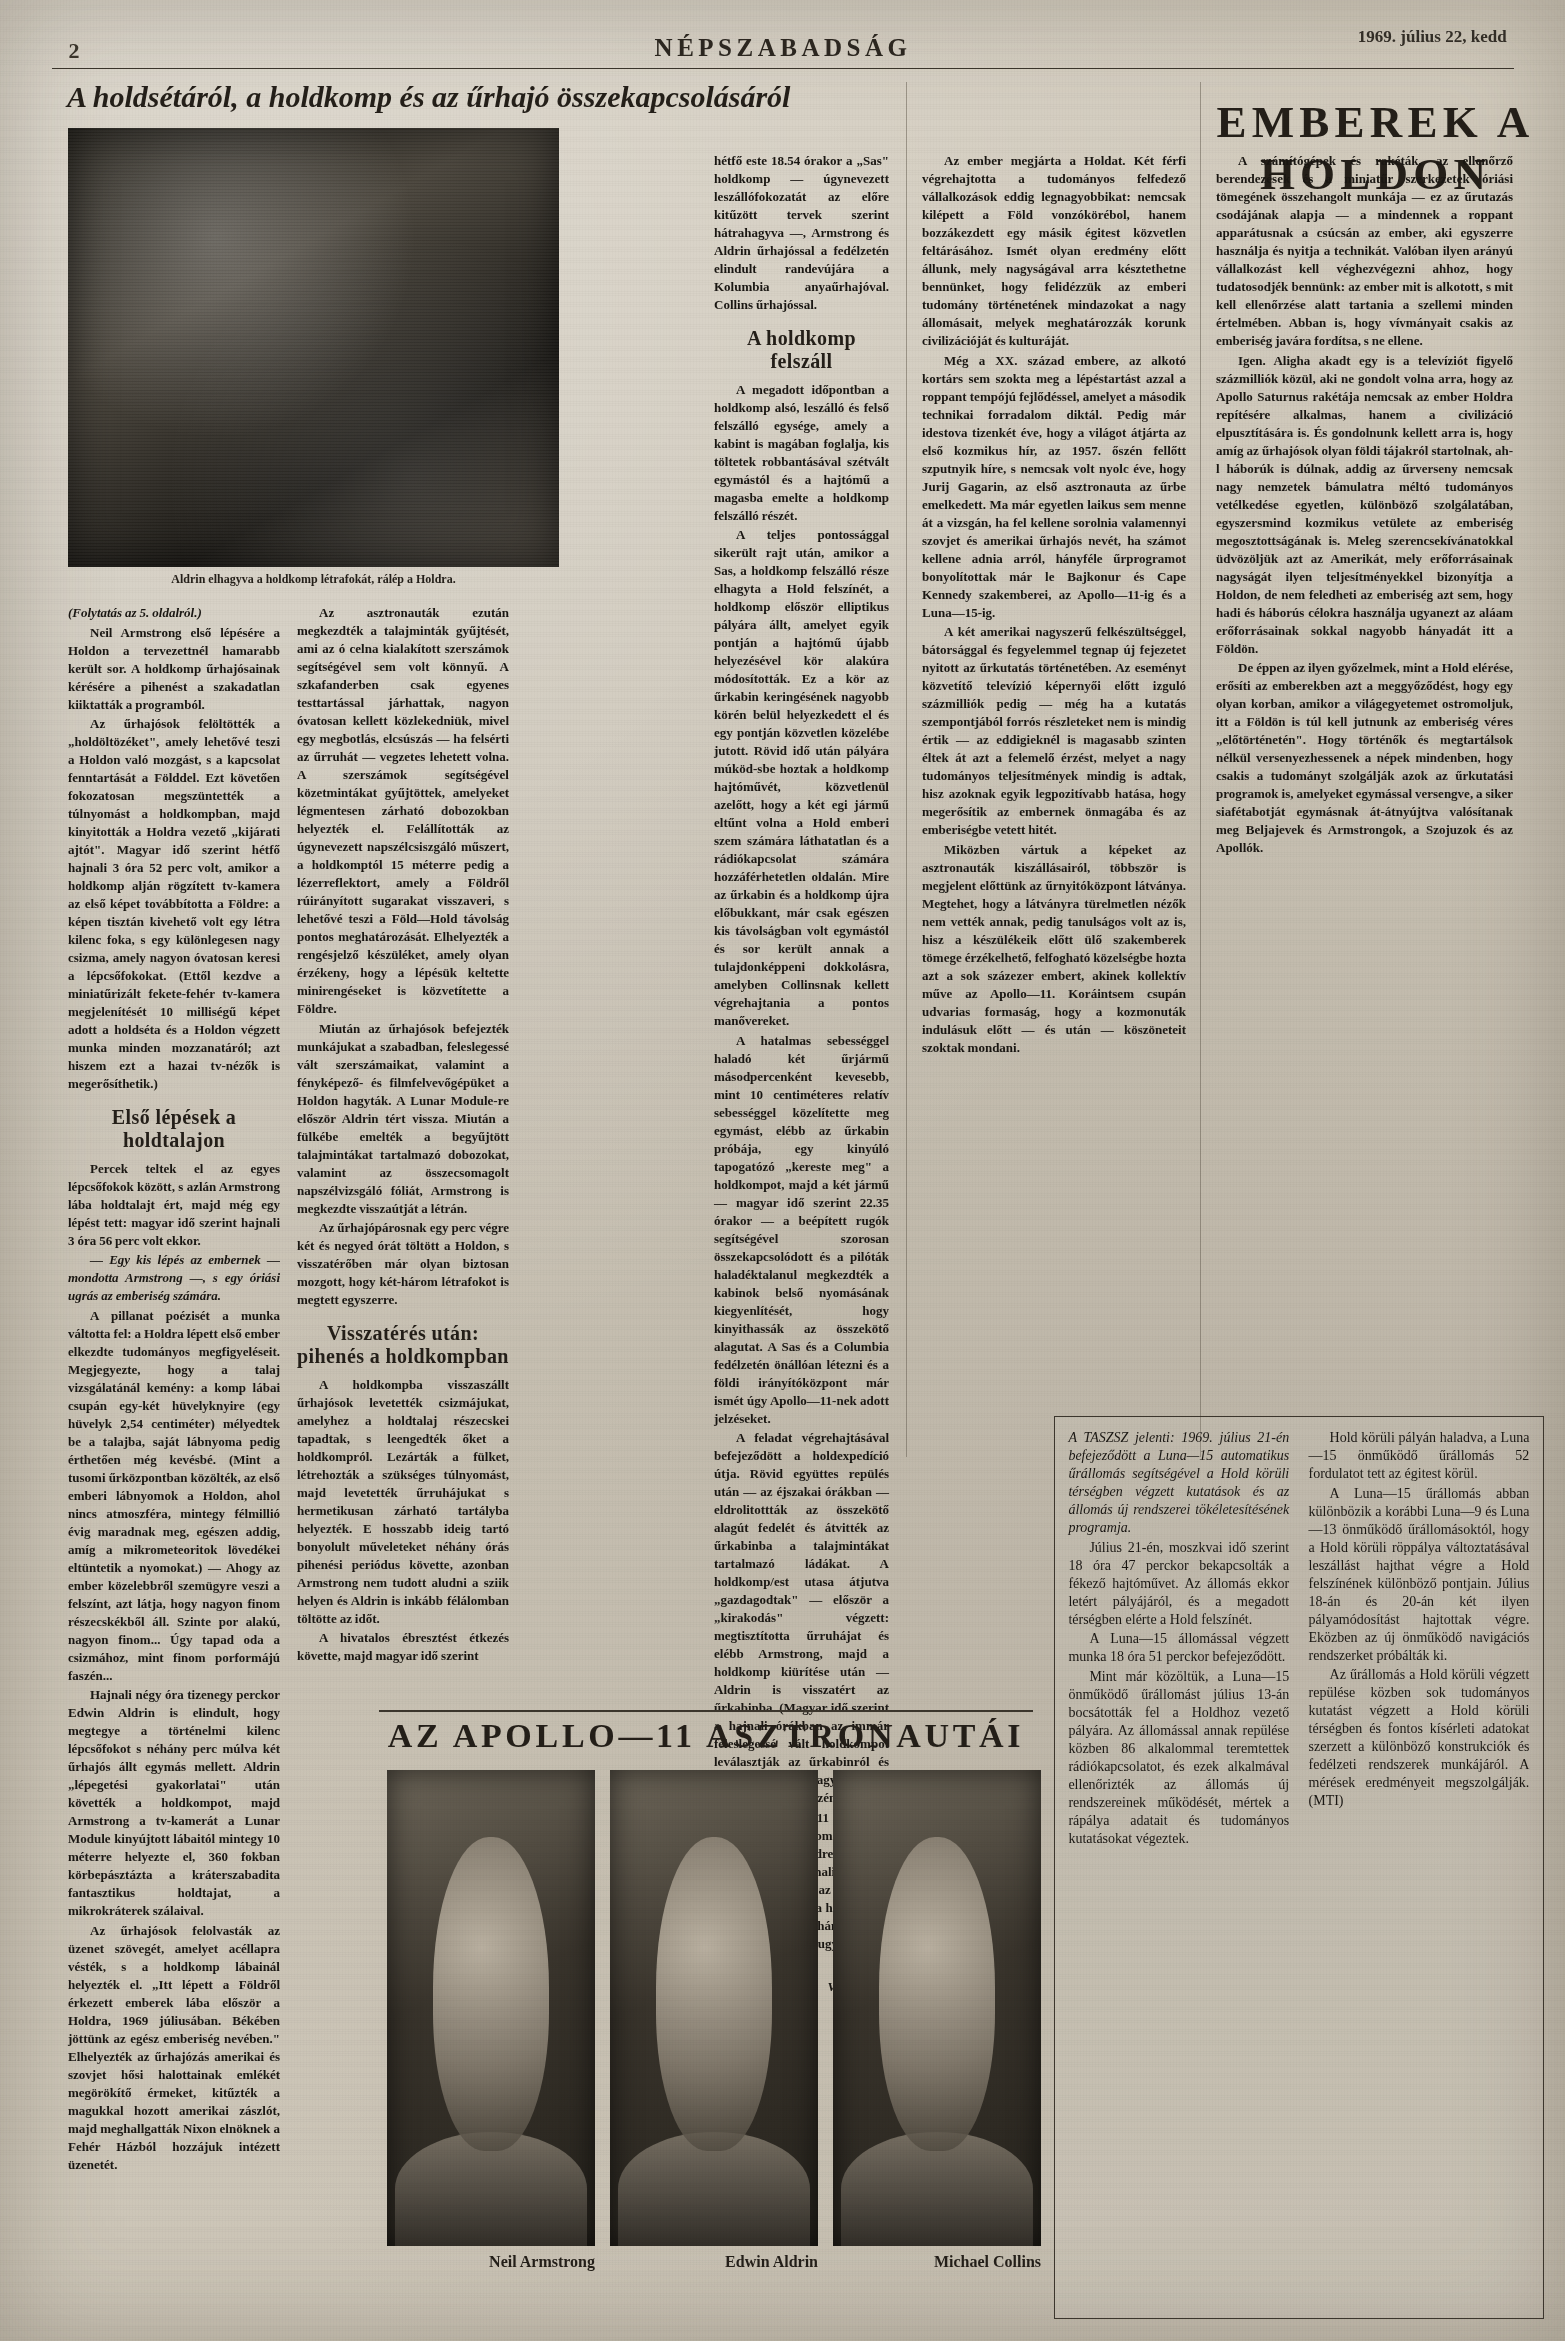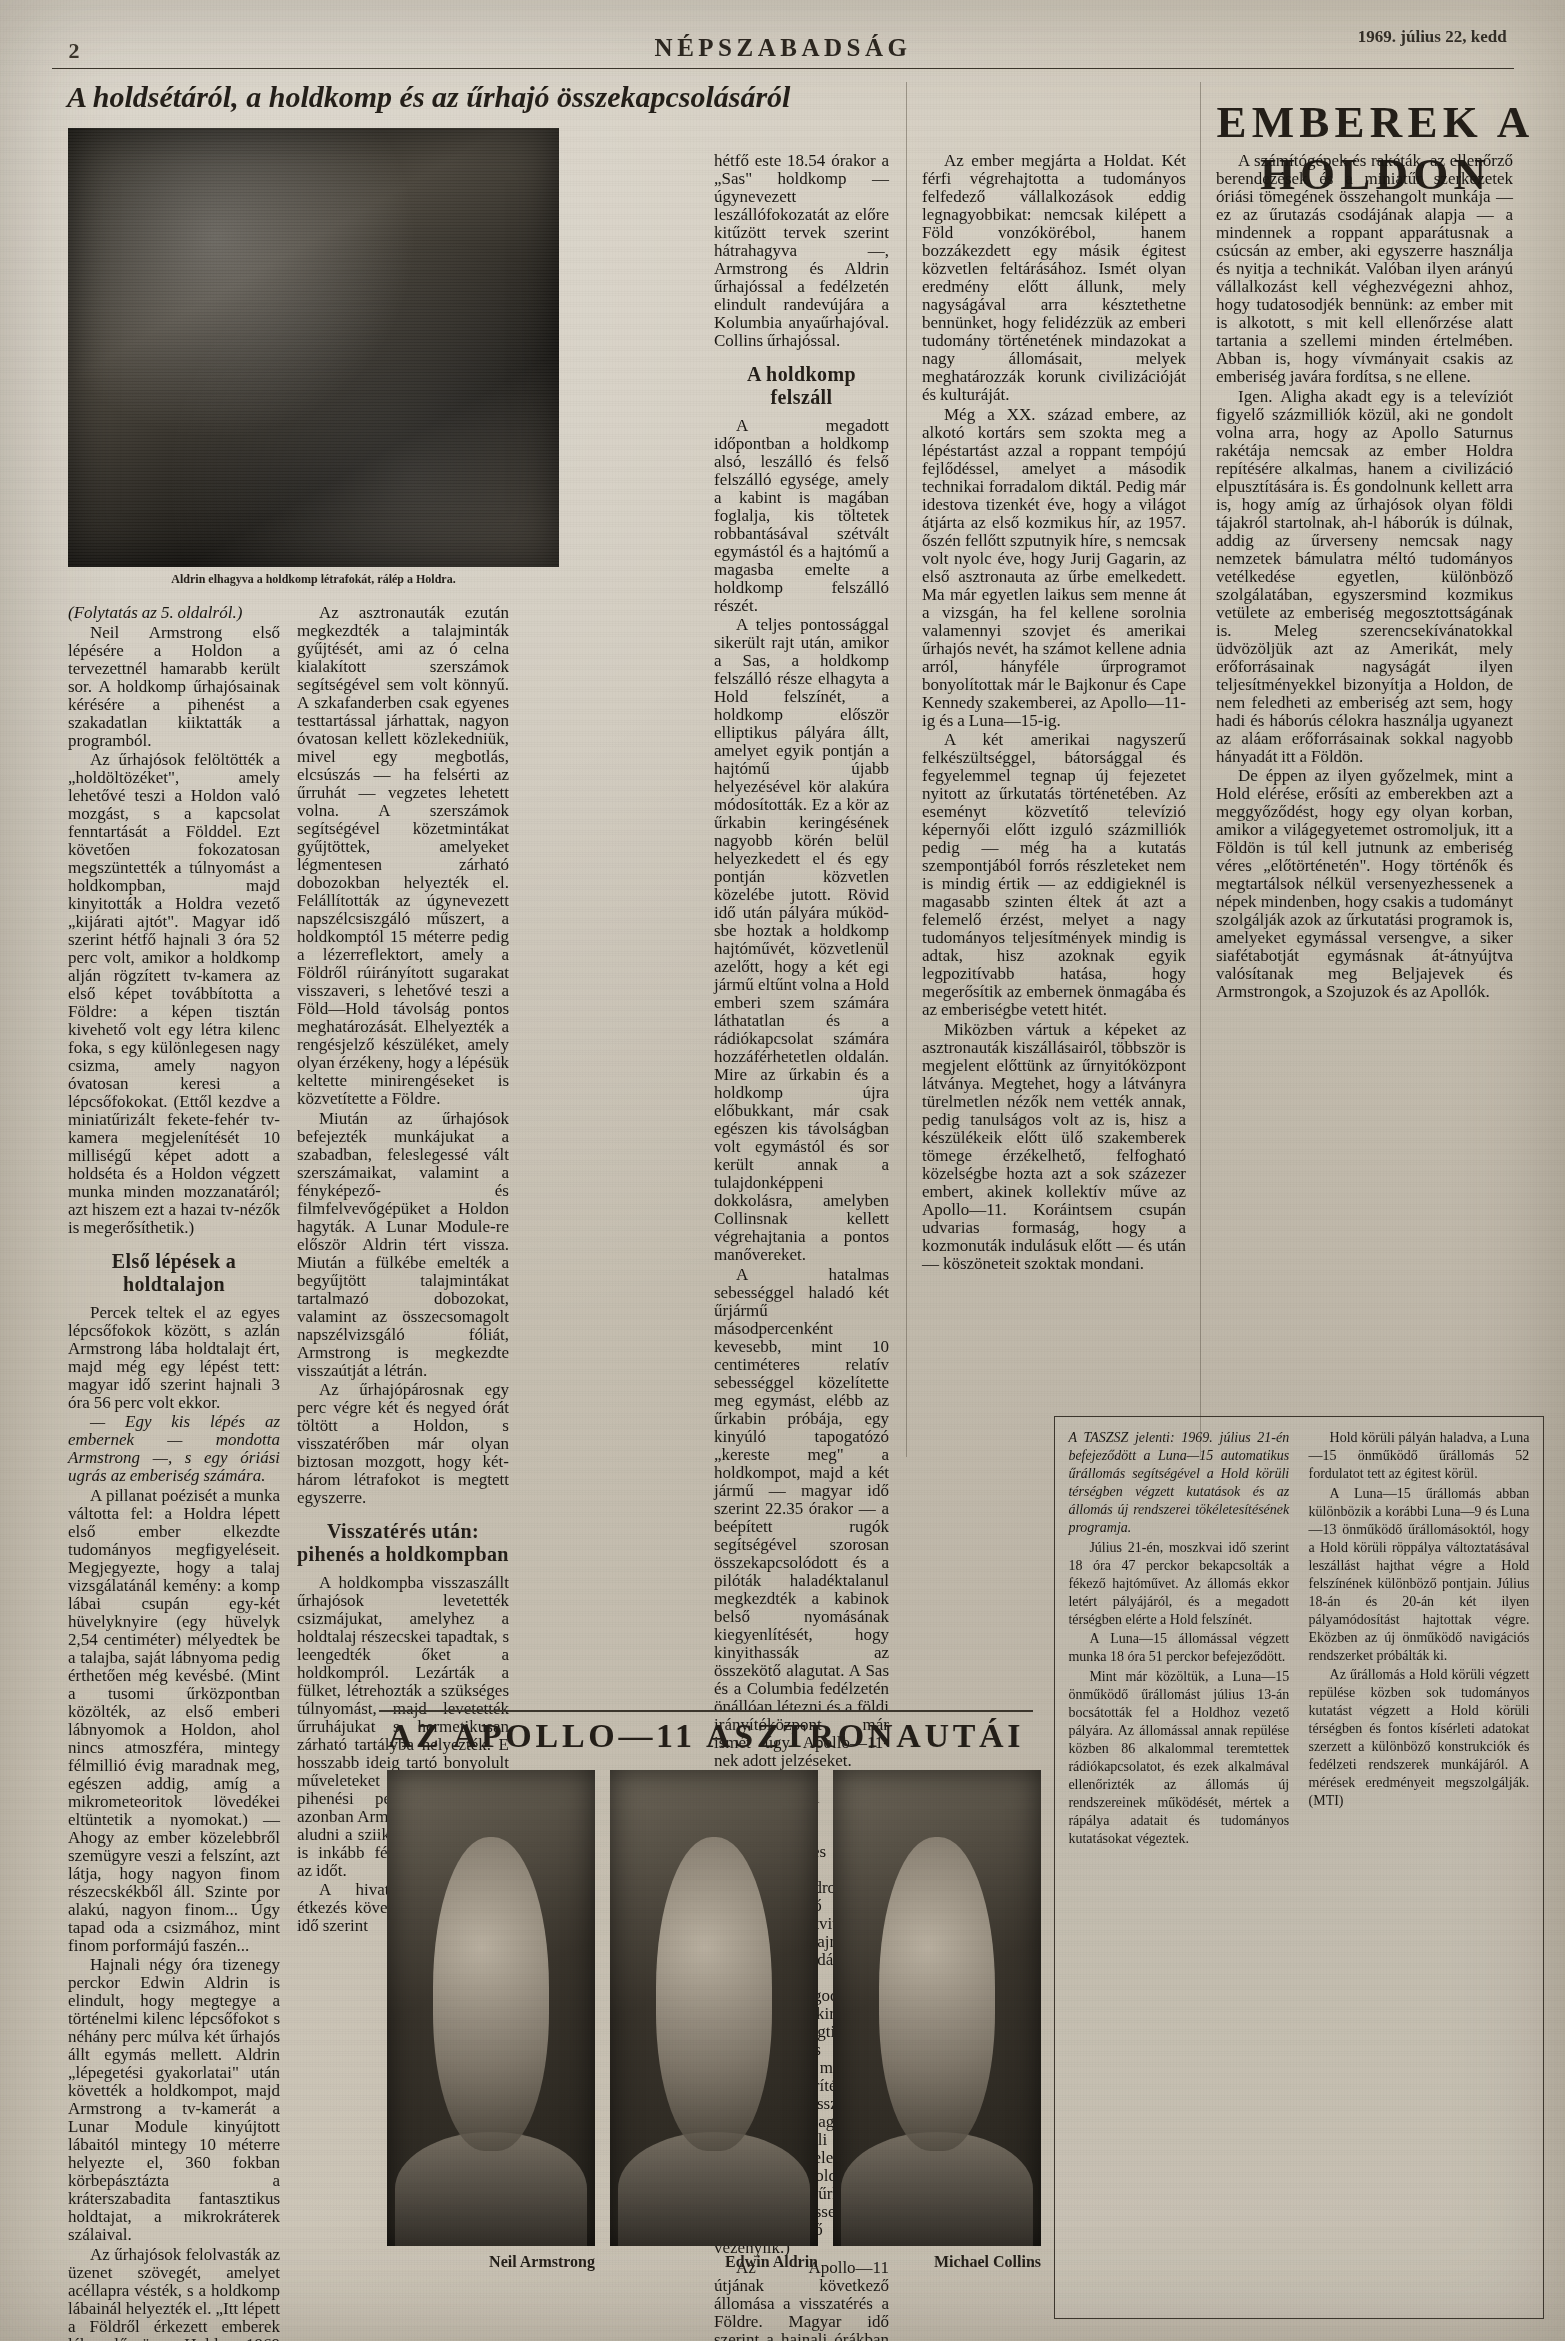--- a/index.html
+++ b/index.html
@@ -42,26 +42,27 @@
     font-family:"Liberation Serif", serif;
   }
   .folio-right{position:absolute;right:7.4px;top:4.5px;font-size:17px;font-weight:bold;color:#332e27;}
 
   
   .colrule{position:absolute;width:0.7px;background:#6c6557;opacity:.55;}
 
   .col{position:absolute;}
   .col p{
     margin:0 0 1.5px 0;
-    font-size:17px;
+    font-size:13px;
     line-height:18px;
     text-align:justify;
     text-indent:22px;
     hyphens:auto;
     word-spacing:-0.3px;
+    font-weight:bold;
   }
   .col p.noind{text-indent:0;}
   .col p.it{font-style:italic;}
 
   h2.sub{
     font-size:20px;
     font-weight:bold;
     margin:13.4px 0 7.4px 0;
     text-align:center;
     color:#241f19;

